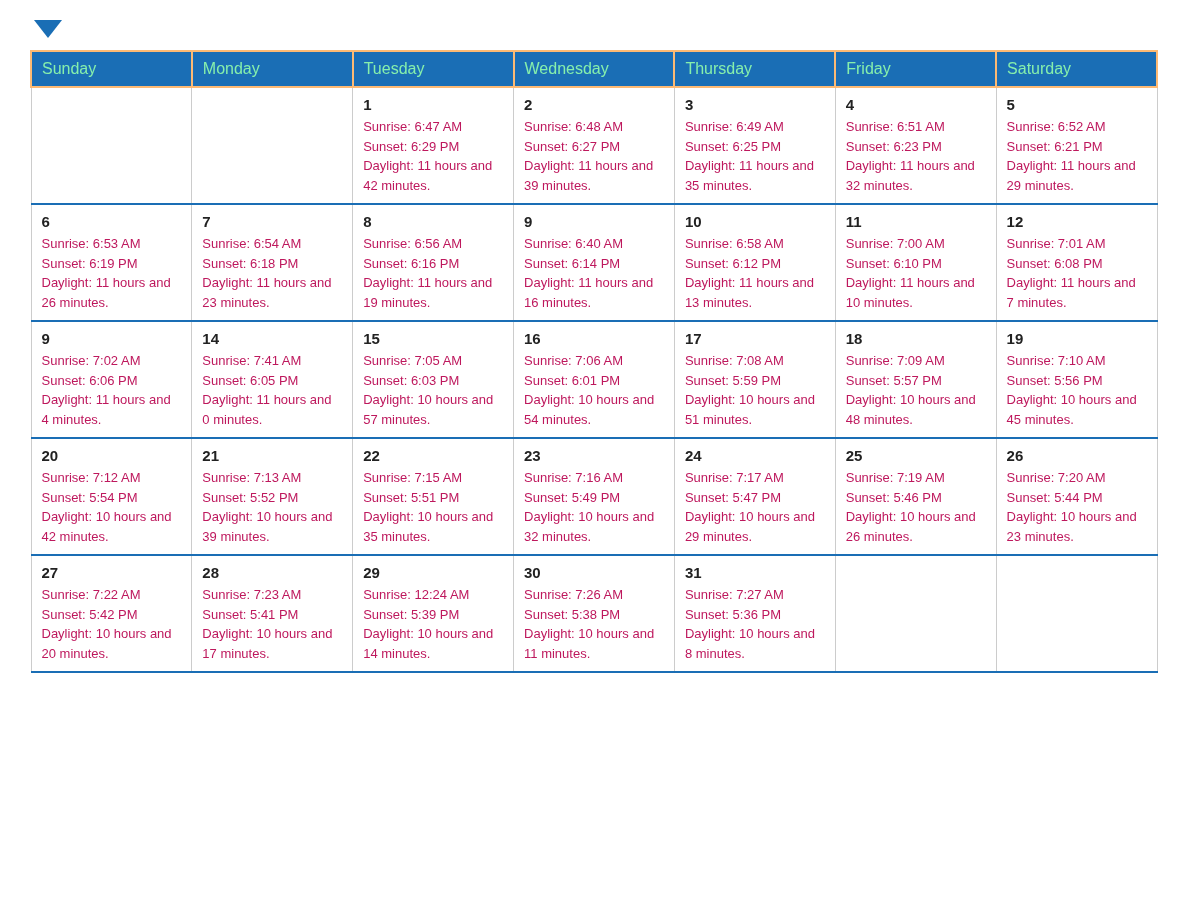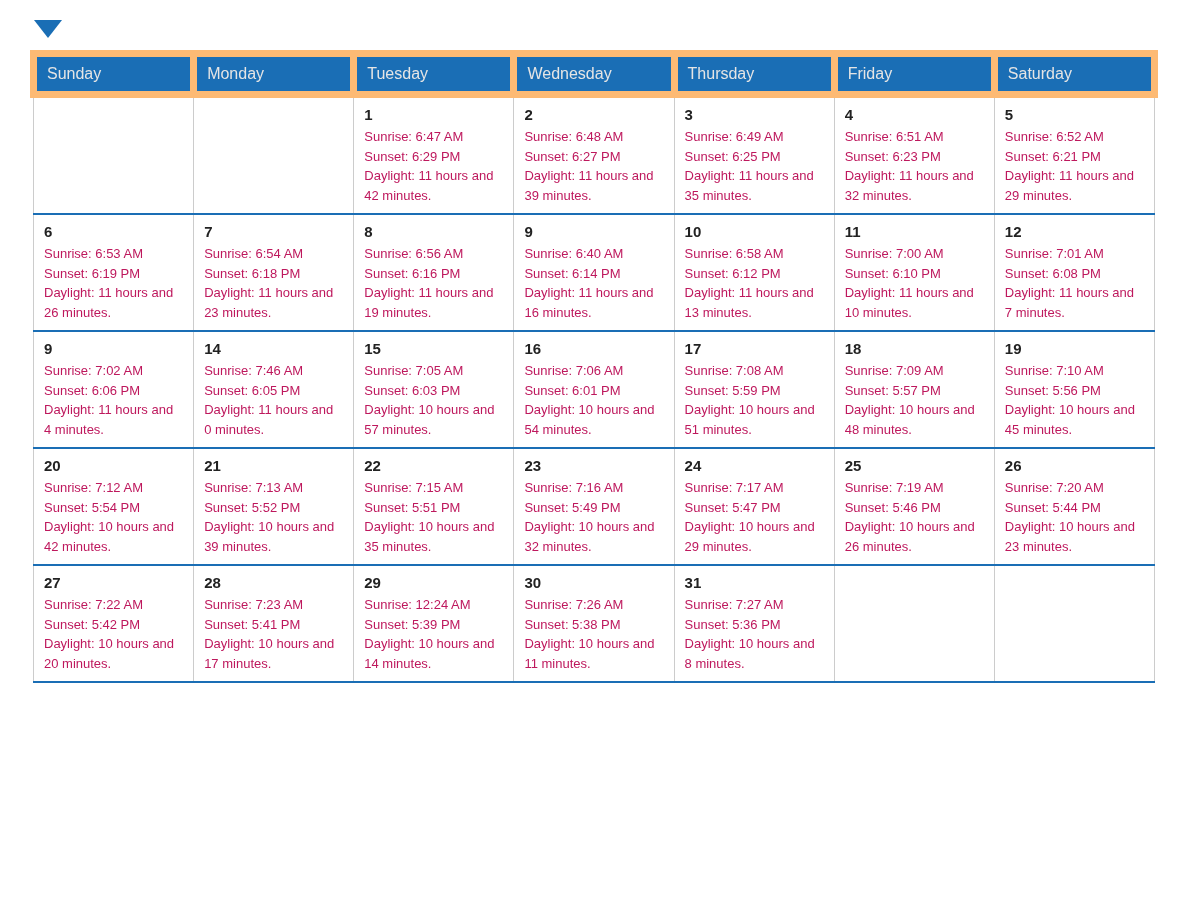--- a/index.html
+++ b/index.html
@@ -61,26 +61,26 @@
     }
     table {
       width: 100%;
       border-collapse: collapse;
       margin-top: 10px;
     }
     thead tr {
       background-color: #1a6eb5;
     }
     thead th {
-      color: #e5e5e5;
+      color: #86efac;
       font-size: 16px;
       font-weight: normal;
       padding: 8px 10px;
       text-align: left;
-      border: 7px solid #fdba74;
+      border: 2px solid #fdba74;
     }
     tbody tr {
       border-bottom: 2px solid #1a6eb5;
     }
     tbody td {
       vertical-align: top;
       padding: 8px 10px;
       border-right: 1px solid #ccc;
       border-left: 1px solid #ccc;
       font-size: 13px;
@@ -227,21 +227,21 @@
       <tr>
         <td>
           <span class="day-number">9</span>
           <div class="day-info">Sunrise: 7:02 AM
 Sunset: 6:06 PM
 Daylight: 11 hours
 and 4 minutes.</div>
         </td>
         <td>
           <span class="day-number">14</span>
-          <div class="day-info">Sunrise: 7:46 AM
+          <div class="day-info">Sunrise: 7:41 AM
 Sunset: 6:05 PM
 Daylight: 11 hours
 and 0 minutes.</div>
         </td>
         <td>
           <span class="day-number">15</span>
           <div class="day-info">Sunrise: 7:05 AM
 Sunset: 6:03 PM
 Daylight: 10 hours
 and 57 minutes.</div>

